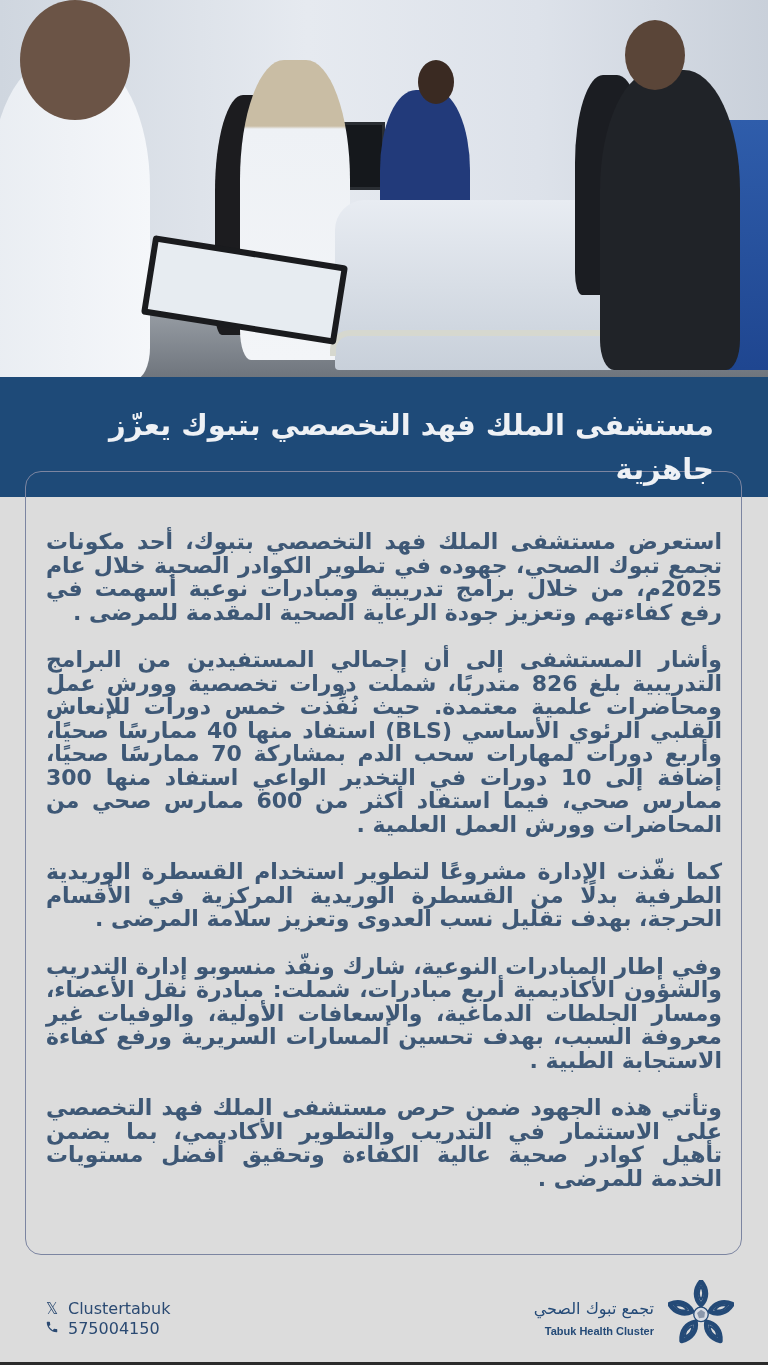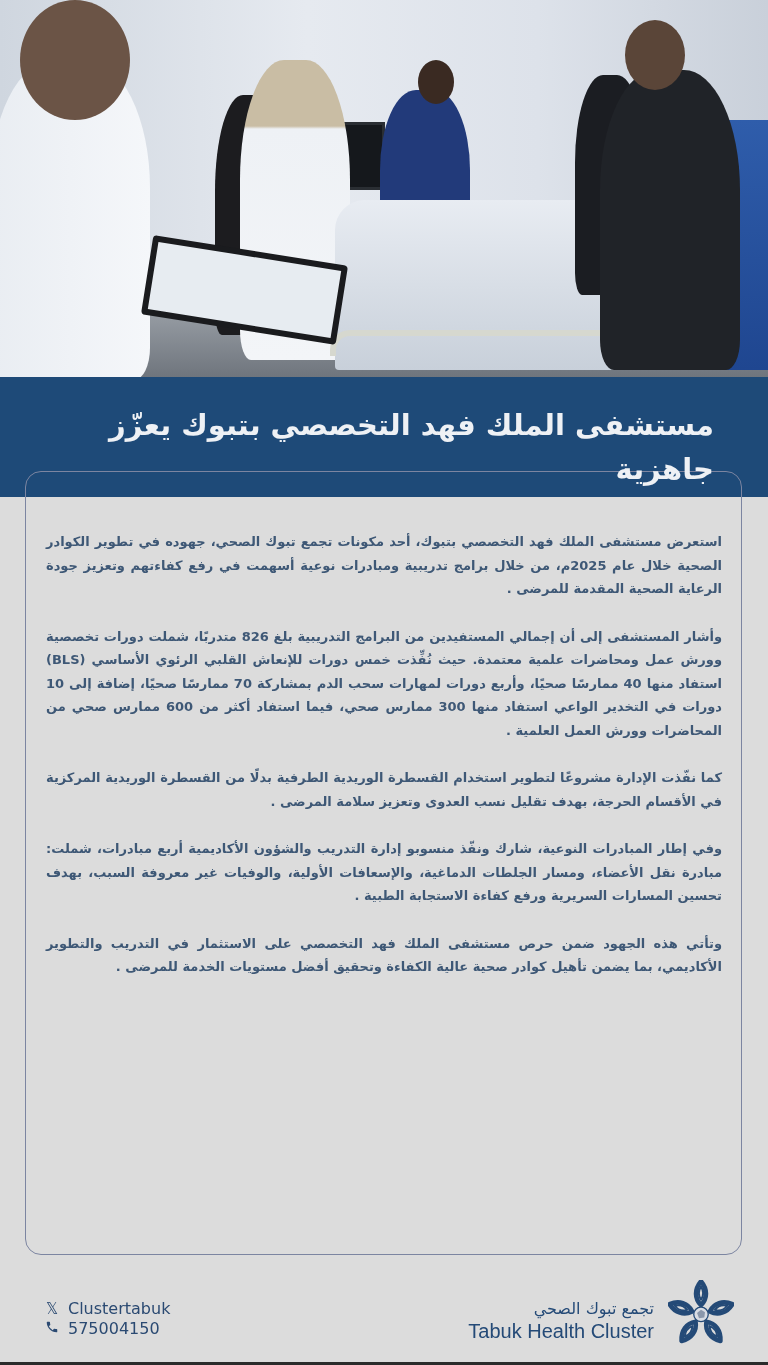--- a/index.html
+++ b/index.html
@@ -41,29 +41,29 @@
     font-size:29px; line-height:44px;
   }
   .card {
     position:absolute; left:25px; top:471px; width:717px; height:784px;
     border:1.5px solid #7c85a1; border-radius:16px; box-sizing:border-box;
   }
   .body-text {
     position:absolute; left:46px; top:530px; width:676px;
     direction:rtl; text-align:justify; text-align-last:right;
     color:#3e5876; font-family:"DejaVu Sans", sans-serif; font-weight:bold;
-    font-size:13px; line-height:23.5px;
+    font-size:22px; line-height:23.5px;
   }
   .body-text p { margin:0 0 24px 0; }
   .footer-left { position:absolute; left:44px; top:1299px; color:#2b4a72; font-family:"DejaVu Sans", sans-serif; font-size:16px; line-height:20px; }
   .footer-left .row { display:flex; align-items:center; gap:8px; }
   .footer-left .ic { width:16px; text-align:center; font-size:15px; }
   .brand { position:absolute; right:114px; top:1298px; text-align:right; color:#244a77; }
   .brand .ar { font-size:16px; direction:rtl; font-family:"DejaVu Sans", sans-serif; line-height:22px; }
-  .brand .en { font-size:20px; font-weight:normal; font-family:"Liberation Sans", sans-serif; line-height:22px; }
+  .brand .en { font-size:11px; font-weight:bold; font-family:"Liberation Sans", sans-serif; line-height:22px; }
   .logo { position:absolute; left:668px; top:1280px; width:66px; height:66px; }
   .bottom-bar { position:absolute; left:0; top:1362px; width:768px; height:3px; background:#2b2b2b; }
 </style>
 </head>
 <body>
 
 <div class="photo" aria-label="Medical staff training session around a patient simulator mannequin in a hospital bed">
   <div class="wall"></div>
   <div class="floor"></div>
   <div class="cart"></div>

